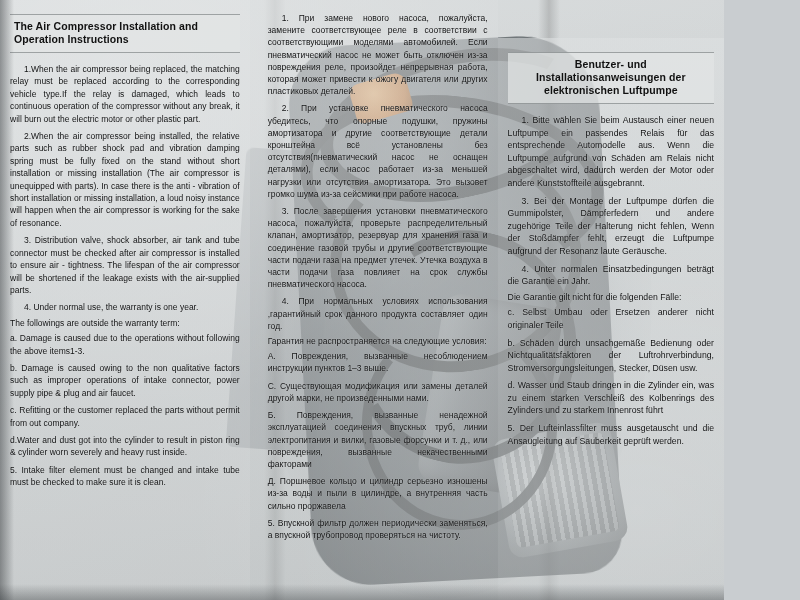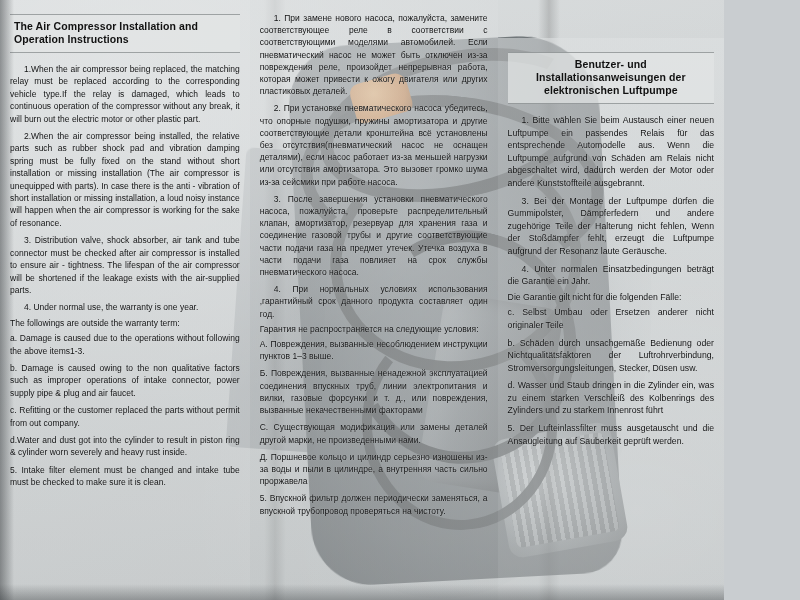--- a/index.html
+++ b/index.html
@@ -165,21 +165,21 @@
     line-height: 12.1px;
     color: #0e0f10;
     text-align: justify;
     text-justify: inter-word;
     text-shadow: 0 0 1px rgba(255,255,255,0.55);
   }
   .body-text p.indent { text-indent: 14px; }
   .body-text p.tight { margin-bottom: 3px; }
 
   .col-1 .body-text p { font-size: 8.5px; line-height: 12.4px; }
-  .col-2 .body-text p { font-size: 8.5px; line-height: 12.2px; }
+  .col-2 .body-text p { font-size: 8.5px; line-height: 12.2px; margin-left: 8px; }
   .col-3 .body-text p { font-size: 8.7px; line-height: 12.6px; }
 
   
   .col::before {
     content: "";
     position: absolute;
     inset: 0;
     background: linear-gradient(180deg, rgba(222,225,226,0.62), rgba(214,217,218,0.50));
     z-index: -1;
   }
@@ -237,22 +237,22 @@
     </div>
 
     <div class="col col-2">
       <div class="body-text">
         <p class="indent">1. При замене нового насоса, пожалуйста, замените соответствующее реле в соответствии с соответствующими моделями автомобилей. Если пневматический насос не может быть отключен из-за повреждения реле, произойдет непрерывная работа, которая может привести к ожогу двигателя или других пластиковых деталей.</p>
         <p class="indent">2. При установке пневматического насоса убедитесь, что опорные подушки, пружины амортизатора и другие соответствующие детали кронштейна всё установлены без отсутствия(пневматический насос не оснащен деталями), если насос работает из-за меньшей нагрузки или отсутствия амортизатора. Это вызовет громко шума из-за сейсмики при работе насоса.</p>
         <p class="indent">3. После завершения установки пневматического насоса, пожалуйста, проверьте распределительный клапан, амортизатор, резервуар для хранения газа и соединение газовой трубы и другие соответствующие части подачи газа на предмет утечек. Утечка воздуха в части подачи газа повлияет на срок службы пневматического насоса.</p>
         <p class="indent tight">4. При нормальных условиях использования ,гарантийный срок данного продукта составляет один год.</p>
         <p class="tight">Гарантия не распространяется на следующие условия:</p>
         <p>A. Повреждения, вызванные несоблюдением инструкции пунктов 1–3 выше.</p>
+        <p>С. Существующая модификация или замены деталей другой марки, не произведенными нами.</p>
         <p>Б. Повреждения, вызванные ненадежной эксплуатацией соединения впускных труб, линии электропитания и вилки, газовые форсунки и т. д., или повреждения, вызванные некачественными факторами</p>
-        <p>С. Существующая модификация или замены деталей другой марки, не произведенными нами.</p>
         <p>Д. Поршневое кольцо и цилиндр серьезно изношены из-за воды и пыли в цилиндре, а внутренняя часть сильно проржавела</p>
         <p>5. Впускной фильтр должен периодически заменяться, а впускной трубопровод проверяться на чистоту.</p>
       </div>
     </div>
 
     <div class="col col-3">
       <div class="col-head">Benutzer- und Installationsanweisungen der elektronischen Luftpumpe</div>
       <div class="body-text">
         <p class="indent">1. Bitte wählen Sie beim Austausch einer neuen Luftpumpe ein passendes Relais für das entsprechende Automodelle aus. Wenn die Luftpumpe aufgrund von Schäden am Relais nicht abgeschaltet wird, dadurch werden der Motor oder andere Kunststoffteile ausgebrannt.</p>
         <p class="indent">3. Bei der Montage der Luftpumpe dürfen die Gummipolster, Dämpferfedern und andere zugehörige Teile der Halterung nicht fehlen, Wenn der Stoßdämpfer fehlt, erzeugt die Luftpumpe aufgrund der Resonanz laute Geräusche.</p>

